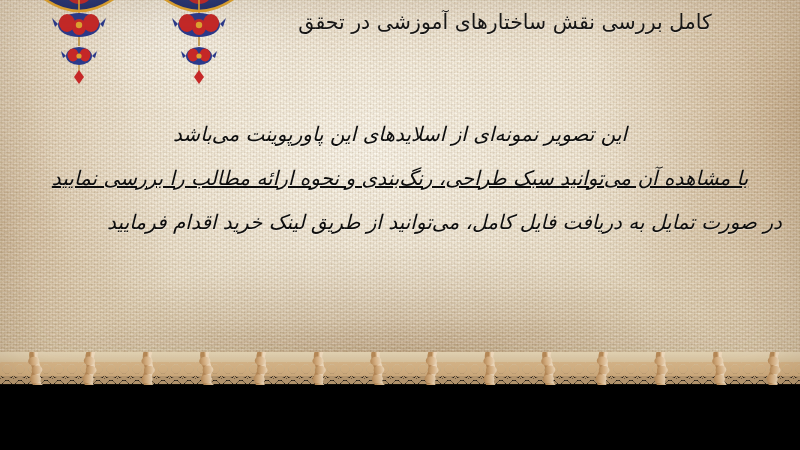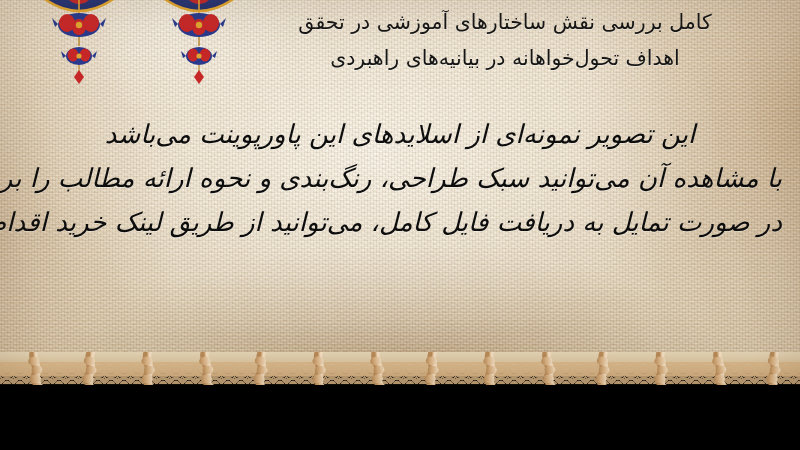--- a/index.html
+++ b/index.html
@@ -93,30 +93,30 @@
   .body-block {
     position: absolute;
     right: 18px;
     top: 112px;
     width: 764px;
     direction: rtl;
     text-align: center;
   }
   .body-line {
     font-family: "DejaVu Sans", sans-serif;
-    font-size: 26px;
+    font-size: 20px;
     line-height: 44px;
     color: #0d0d0d;
     font-style: italic;
     white-space: nowrap;
     text-shadow: 0 1px 0 rgba(255,255,255,0.30);
   }
   .body-line.l1 { letter-spacing: -0.2px; }
-  .body-line.l2 { letter-spacing: -0.5px; }
-  .body-line.l3 { letter-spacing: -0.4px; }
+  .body-line.l2 { letter-spacing: -0.5px; text-decoration: underline; }
+  .body-line.l3 { letter-spacing: -0.4px; text-align: right; }
 
   
   .fringe-band {
     position: absolute;
     left: 0;
     top: 352px;
     width: 800px;
     height: 98px;
     background: #050403;
     overflow: hidden;
@@ -292,21 +292,20 @@
         <path d="M-13 0 L-18 -5 L-16 2 Z" fill="#2a3a8c"></path>
         <path d="M13 0 L18 -5 L16 2 Z" fill="#2a3a8c"></path>
       </g>
       <line x1="65" y1="139" x2="65" y2="146" stroke="#b8862c" stroke-width="1.2"></line>
       <path d="M65 144 L70 151 L65 158 L60 151 Z" fill="#c62828"></path>
     </svg>
   </div>
 
   <div class="title">
     <div>کامل بررسی نقش ساختارهای آموزشی در تحقق</div>
-    <div>اهداف تحول‌خواهانه در بیانیه‌های راهبردی</div>
   </div>
 
   <div class="body-block">
     <div class="body-line l1">این تصویر نمونه‌ای از اسلایدهای این پاورپوینت می‌باشد</div>
     <div class="body-line l2">با مشاهده آن می‌توانید سبک طراحی، رنگ‌بندی و نحوه ارائه مطالب را بررسی نمایید</div>
     <div class="body-line l3">در صورت تمایل به دریافت فایل کامل، می‌توانید از طریق لینک خرید اقدام فرمایید</div>
   </div>
 
   <div class="fringe-band">
     <div class="black-fill"></div>

